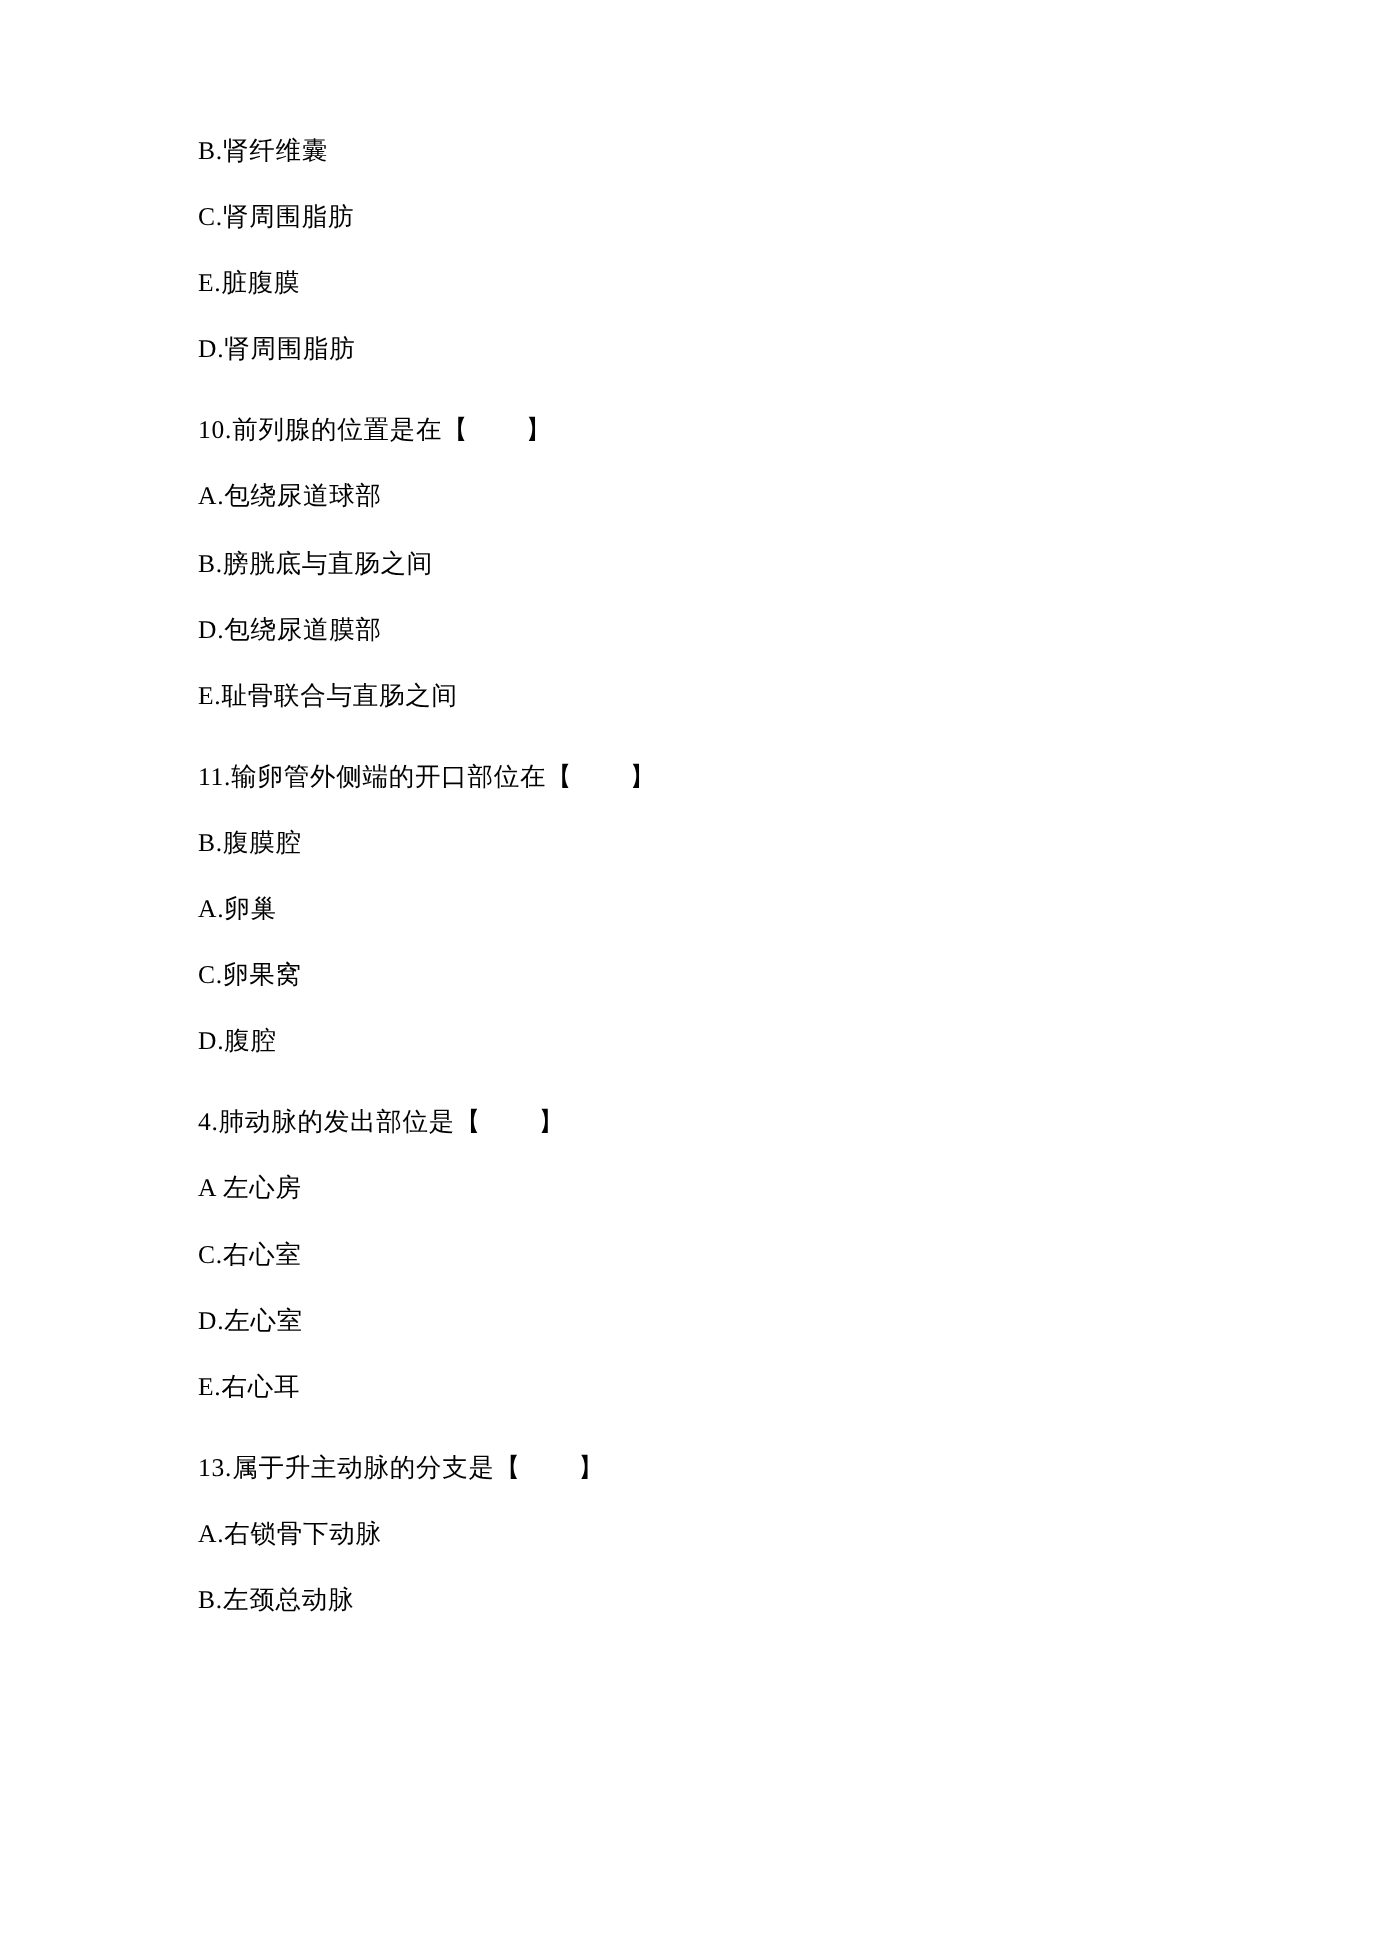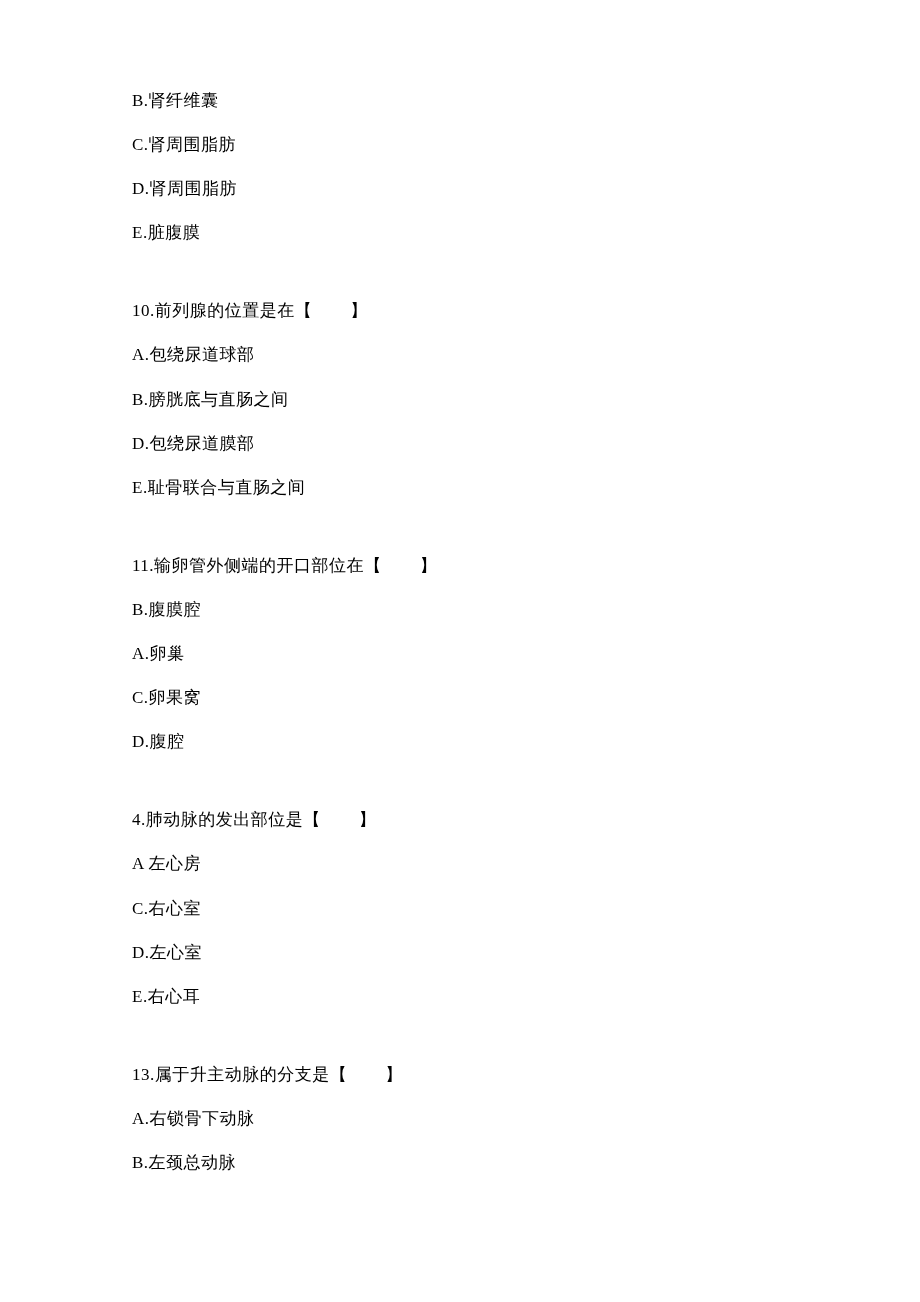--- a/index.html
+++ b/index.html
@@ -15,41 +15,41 @@
       font-size: 17px;
       color: #000000;
       padding: 90px 0 0 132px;
       line-height: 1.3;
     }
     .line {
       margin-bottom: 22px;
       letter-spacing: 0.5px;
     }
     .question-block {
-      margin-top: 56px;
+      margin-top: 32px;
     }
     .question-block.first {
       margin-top: 0;
     }
     .bracket {
       display: inline-block;
     }
     .bracket-space {
       display: inline-block;
       width: 38px;
     }
   </style>
 </head>
 <body>
 
 <div class="question-block first">
   <div class="line">B.肾纤维囊</div>
   <div class="line">C.肾周围脂肪</div>
+  <div class="line">E.脏腹膜</div>
   <div class="line">D.肾周围脂肪</div>
-  <div class="line">E.脏腹膜</div>
 </div>
 
 <div class="question-block">
   <div class="line">
     <span>10.前列腺的位置是在</span><span class="bracket">【</span><span class="bracket-space"></span><span class="bracket">】</span>
   </div>
   <div class="line">A.包绕尿道球部</div>
   <div class="line">B.膀胱底与直肠之间</div>
   <div class="line">D.包绕尿道膜部</div>
   <div class="line">E.耻骨联合与直肠之间</div>

